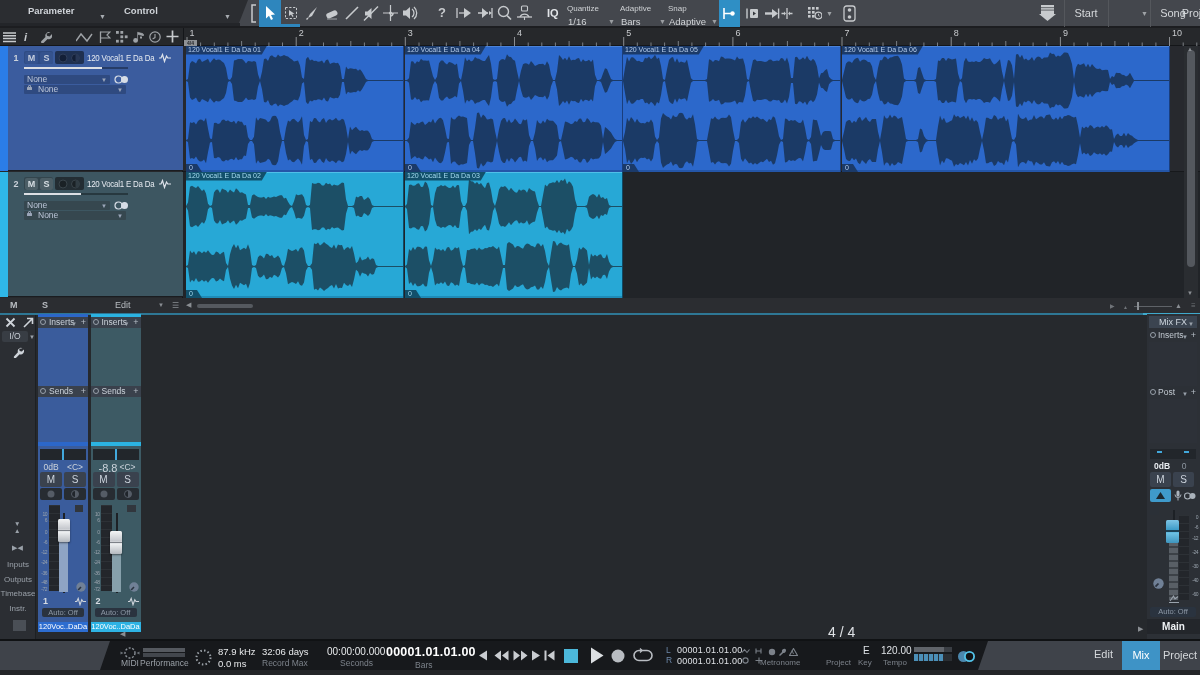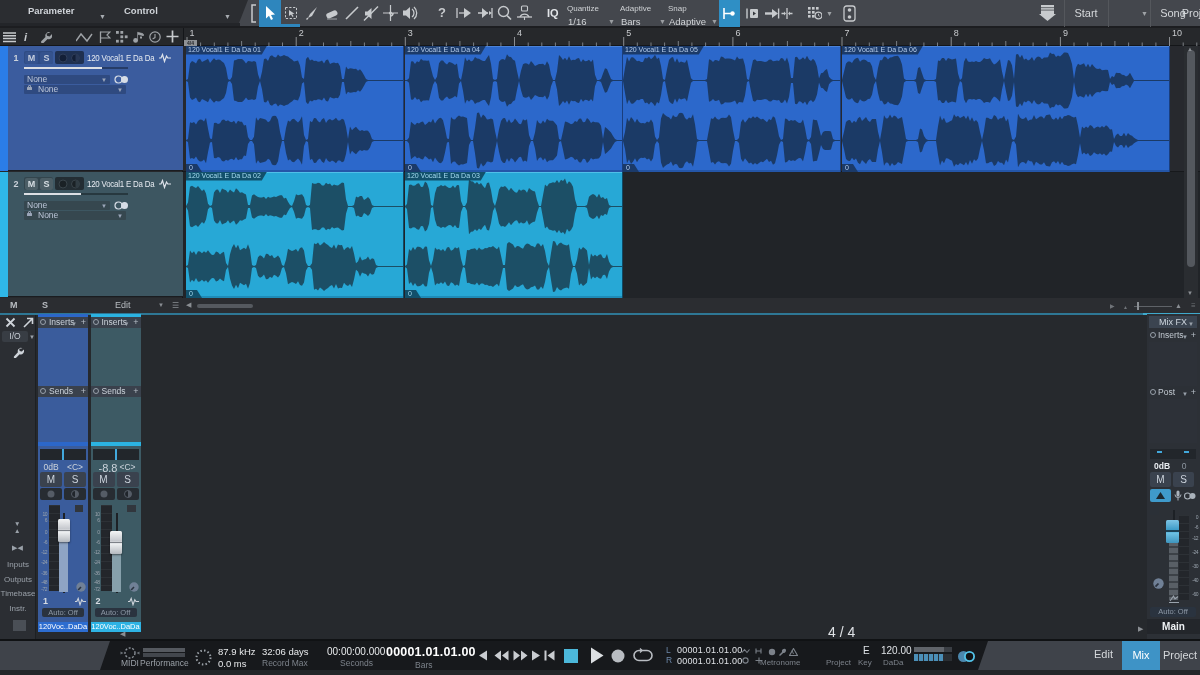--- a/index.html
+++ b/index.html
@@ -673,21 +673,21 @@
 <svg style="position:absolute;left:789px;top:648px" width="9" height="8" viewBox="0 0 9 8">
     <path d="M4.5,0.5 L8.5,7.5 H0.5 Z" fill="none" stroke="#7c828a" stroke-width="1.1"></path>
     <path d="M4.5,6 L3,2.5" stroke="#7c828a" stroke-width="0.9"></path>
   </svg>
 <div style="position:absolute;left:760px;top:658px;color:#7c828a;font-size:8px">Metronome</div>
 <div style="position:absolute;left:828px;top:624px;color:#dfe2e6;font-size:14px">4 / 4</div>
 <div style="position:absolute;left:826px;top:658px;color:#7c828a;font-size:8px">Project</div>
 <div style="position:absolute;left:863px;top:645px;color:#dfe2e6;font-size:10px">E</div>
 <div style="position:absolute;left:858px;top:658px;color:#7c828a;font-size:8px">Key</div>
 <div style="position:absolute;left:881px;top:645px;color:#dfe2e6;font-size:10px">120.00</div>
-<div style="position:absolute;left:883px;top:658px;color:#7c828a;font-size:8px">DaDa</div>
+<div style="position:absolute;left:883px;top:658px;color:#7c828a;font-size:8px">Tempo</div>
 <div style="position:absolute;left:914px;top:647px;width:38px;height:5px;background:#3a3e44"></div>
 <div style="position:absolute;left:914px;top:647px;width:30px;height:5px;background:#60646a"></div>
 <div style="position:absolute;left:914px;top:654px;width:38px;height:7px;background:#2a2e33"></div>
 <div style="position:absolute;left:914px;top:654px;width:30px;height:7px;background:repeating-linear-gradient(90deg,#4b8fb8 0,#4b8fb8 4px,#2a2e33 4px,#2a2e33 5px)"></div>
 <svg style="position:absolute;left:958px;top:650px" width="17" height="13" viewBox="0 0 17 13">
     <circle cx="5.5" cy="6.5" r="5.5" fill="#4b87ad"></circle>
     <circle cx="11.5" cy="6.5" r="4.6" fill="#101214" stroke="#53c3e8" stroke-width="1.8"></circle>
   </svg>
 <div style="position:absolute;left:1094px;top:648px;color:#d5d8db;font-size:11px">Edit</div>
 <div style="position:absolute;left:1122px;top:641px;width:38px;height:29px;background:#3e93c6;color:#fff;font-size:11px;line-height:28px;text-align:center">Mix</div>

